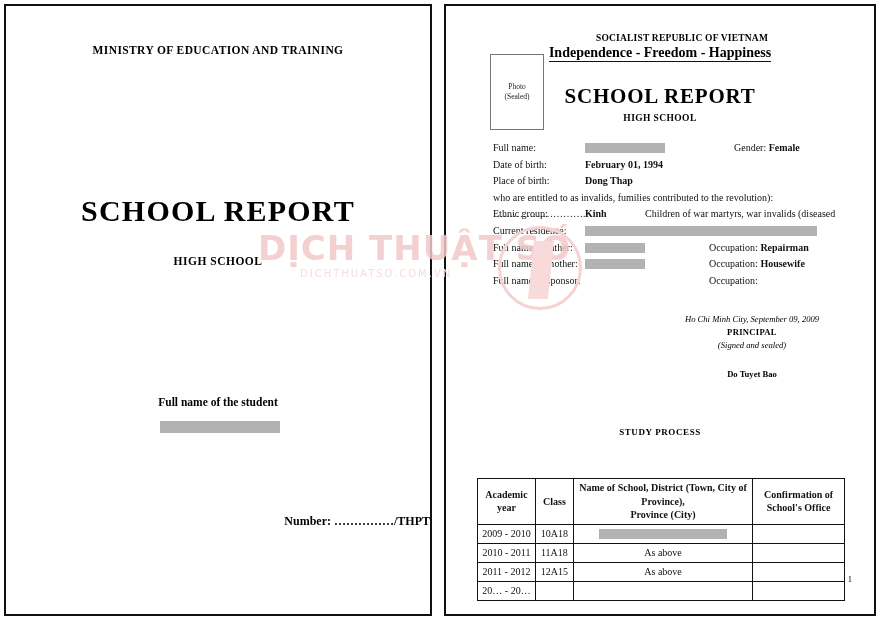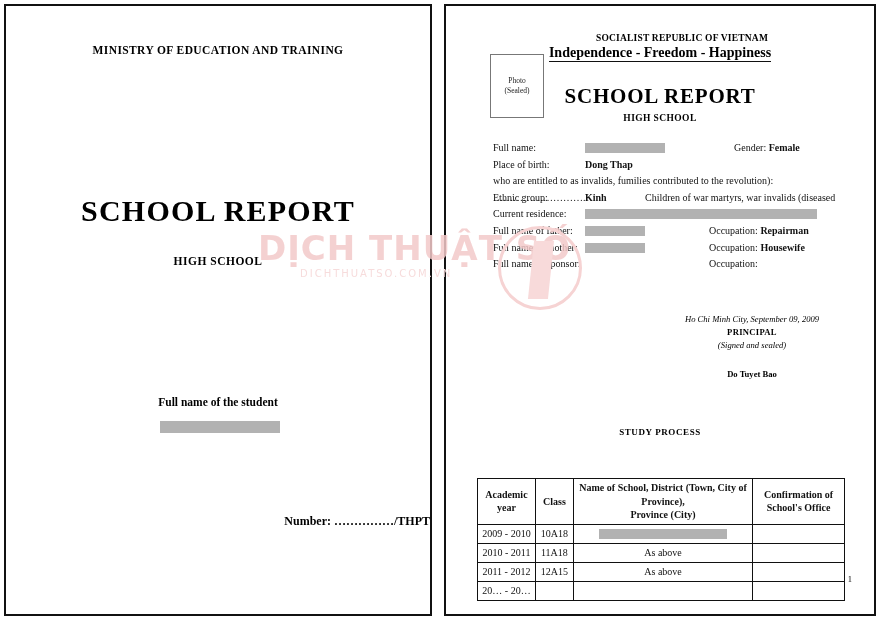--- a/index.html
+++ b/index.html
@@ -115,21 +115,21 @@
     left: 0; right: 0; top: 39px;
     font-size: 14px; font-weight: 700;
     text-align: center;
   }
   #srv-line2 span {
     border-bottom: 1px solid #111;
     padding-bottom: 1px;
   }
   #photo-box {
     left: 44px; top: 48px;
-    width: 54px; height: 64px;
+    width: 54px; height: 76px;
     border: 1px solid #777;
     display: flex; flex-direction: column;
     align-items: center; justify-content: center;
     font-size: 7.5px; line-height: 1.35;
     color: #222;
     text-align: center;
   }
   #right-title {
     left: 0; right: 0; top: 78px;
     font-size: 21px; font-weight: 700;
@@ -257,20 +257,24 @@
 
       <div class="info-row">
         <span class="lbl">Full name:</span>
         <span class="bar" style="left:92px;width:80px;"></span>
         <span class="rgt" style="left:241px;">
           <span>Gender:</span>
           <b>Female</b>
         </span>
       </div>
 
+      <div class="info-row">
+        <span class="lbl">Date of birth:</span>
+        <span class="val" style="left:92px;">February 01, 1994</span>
+      </div>
 
       <div class="info-row">
         <span class="lbl">Place of birth:</span>
         <span class="val" style="left:92px;">Dong Thap</span>
       </div>
 
       <div class="info-row">
         <span class="lbl">who are entitled to as invalids, fumilies contributed to the revolution): ……………………….</span>
       </div>
 

